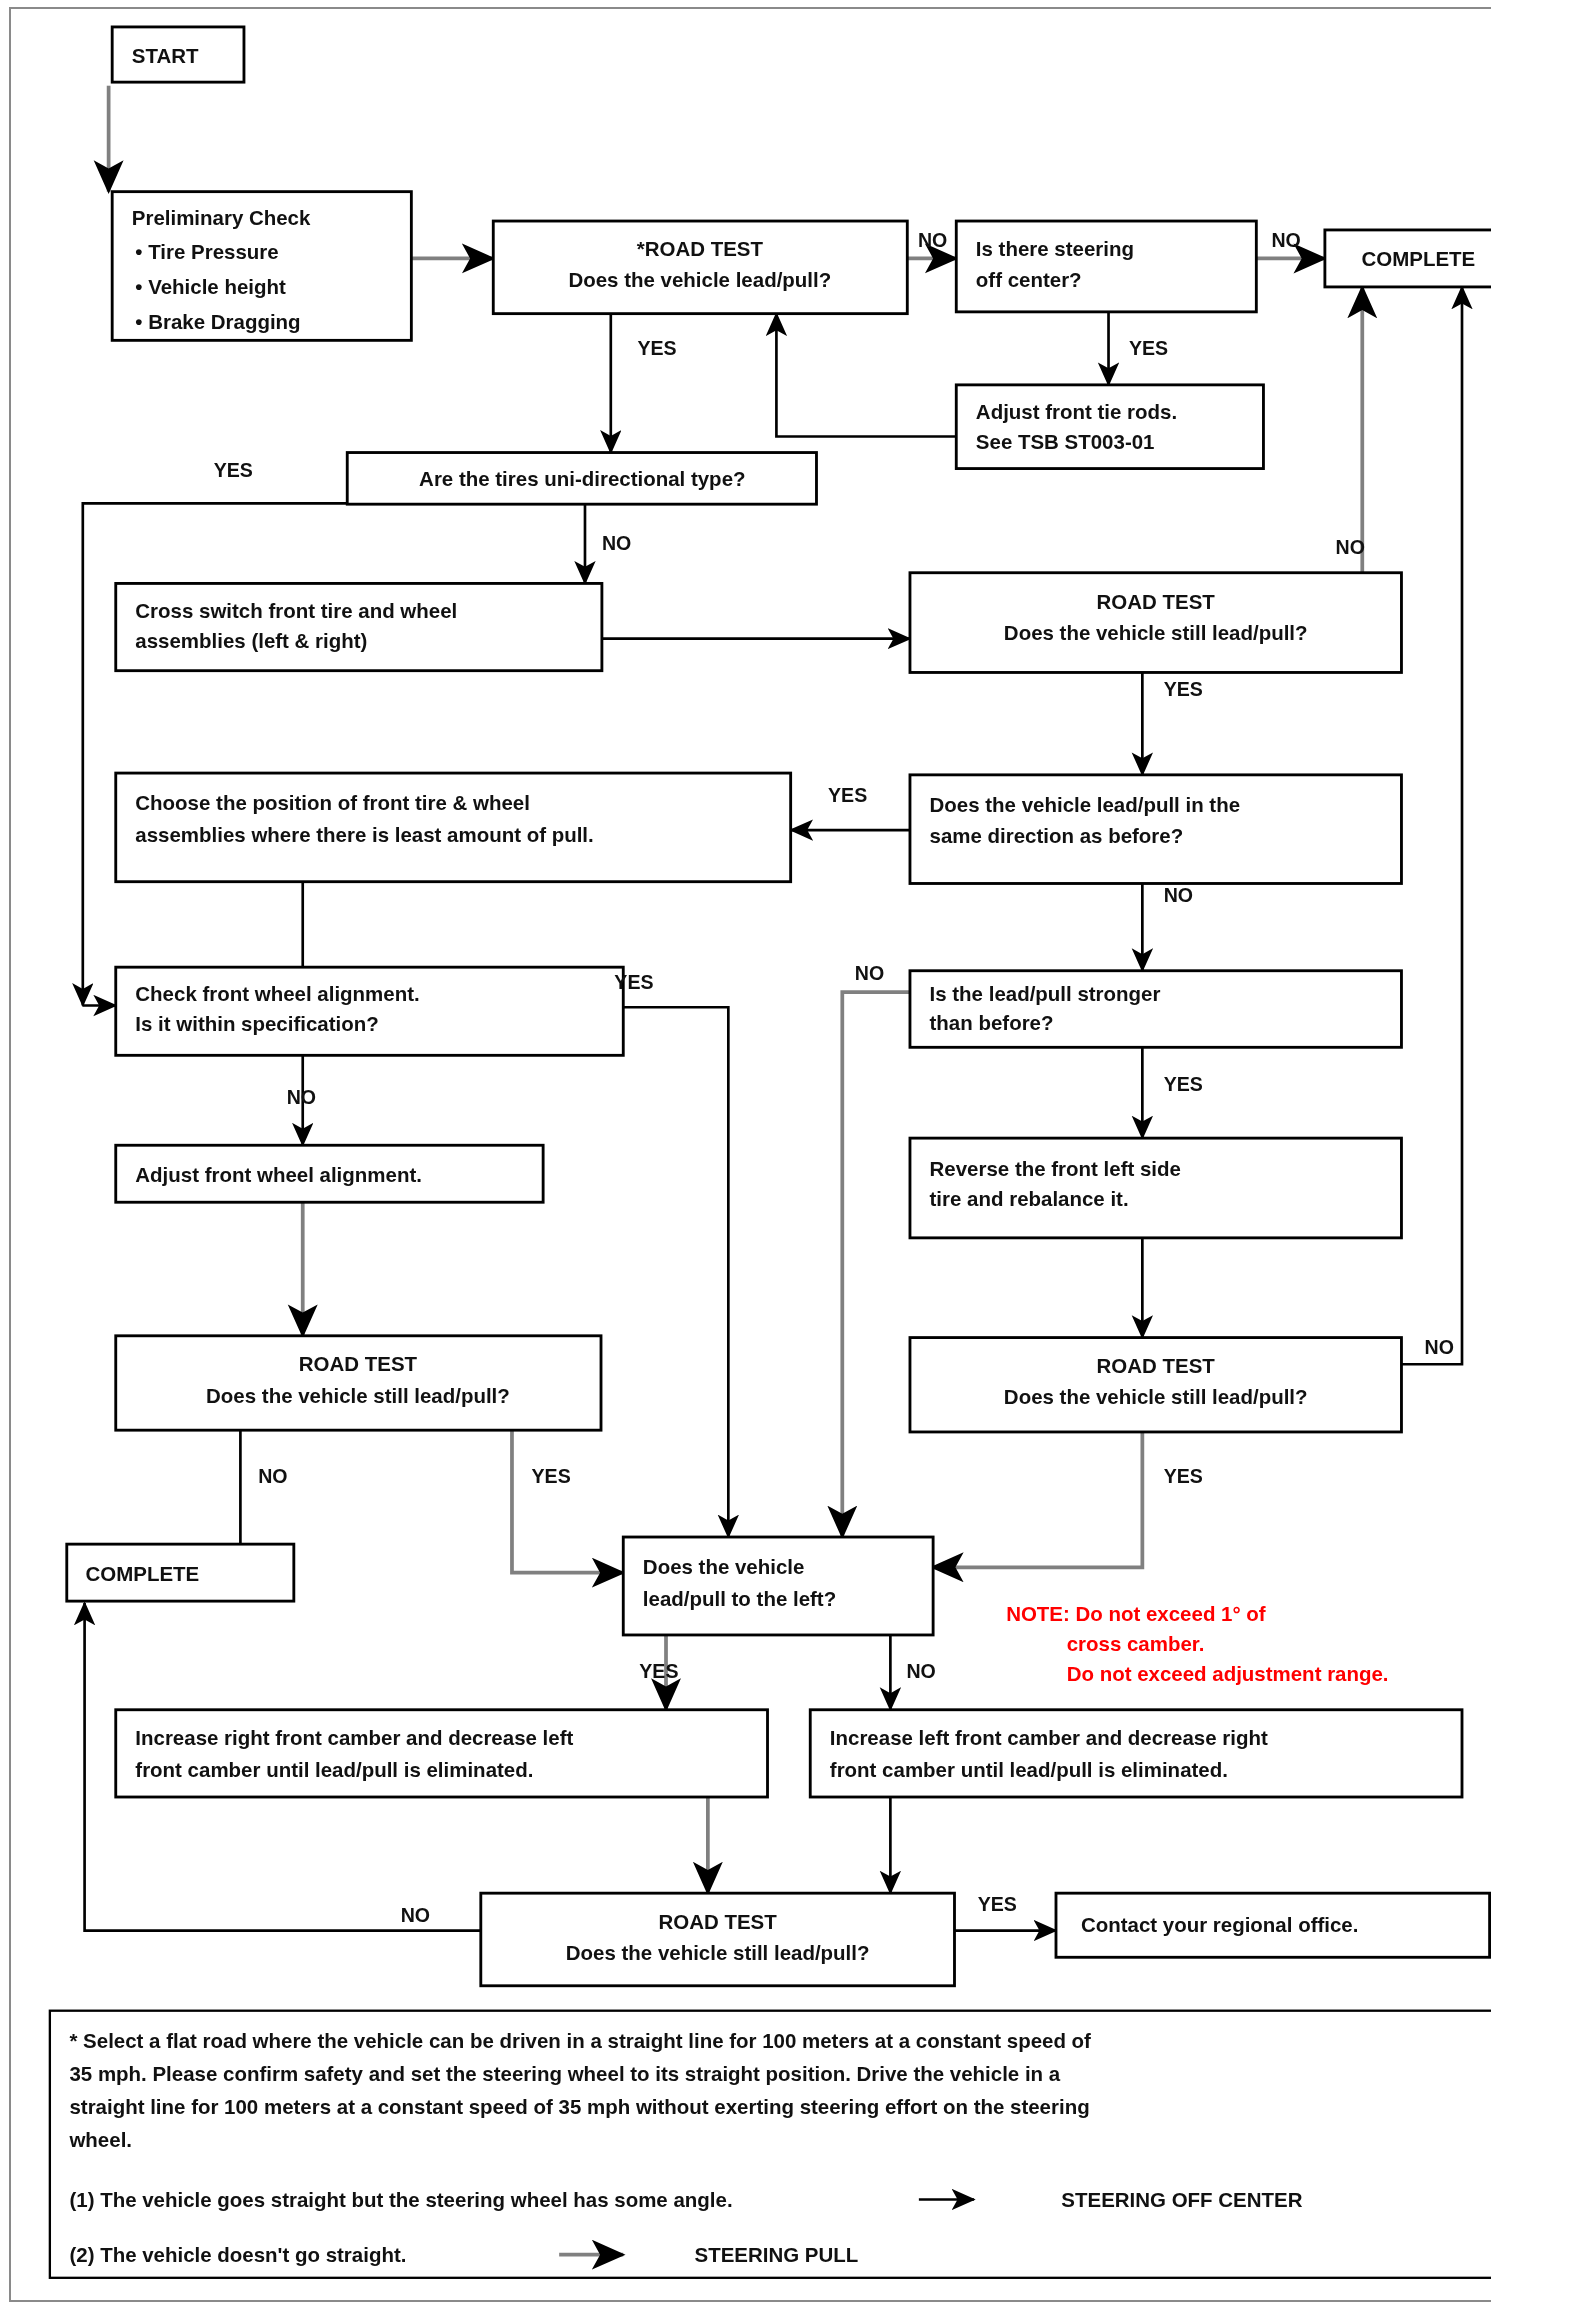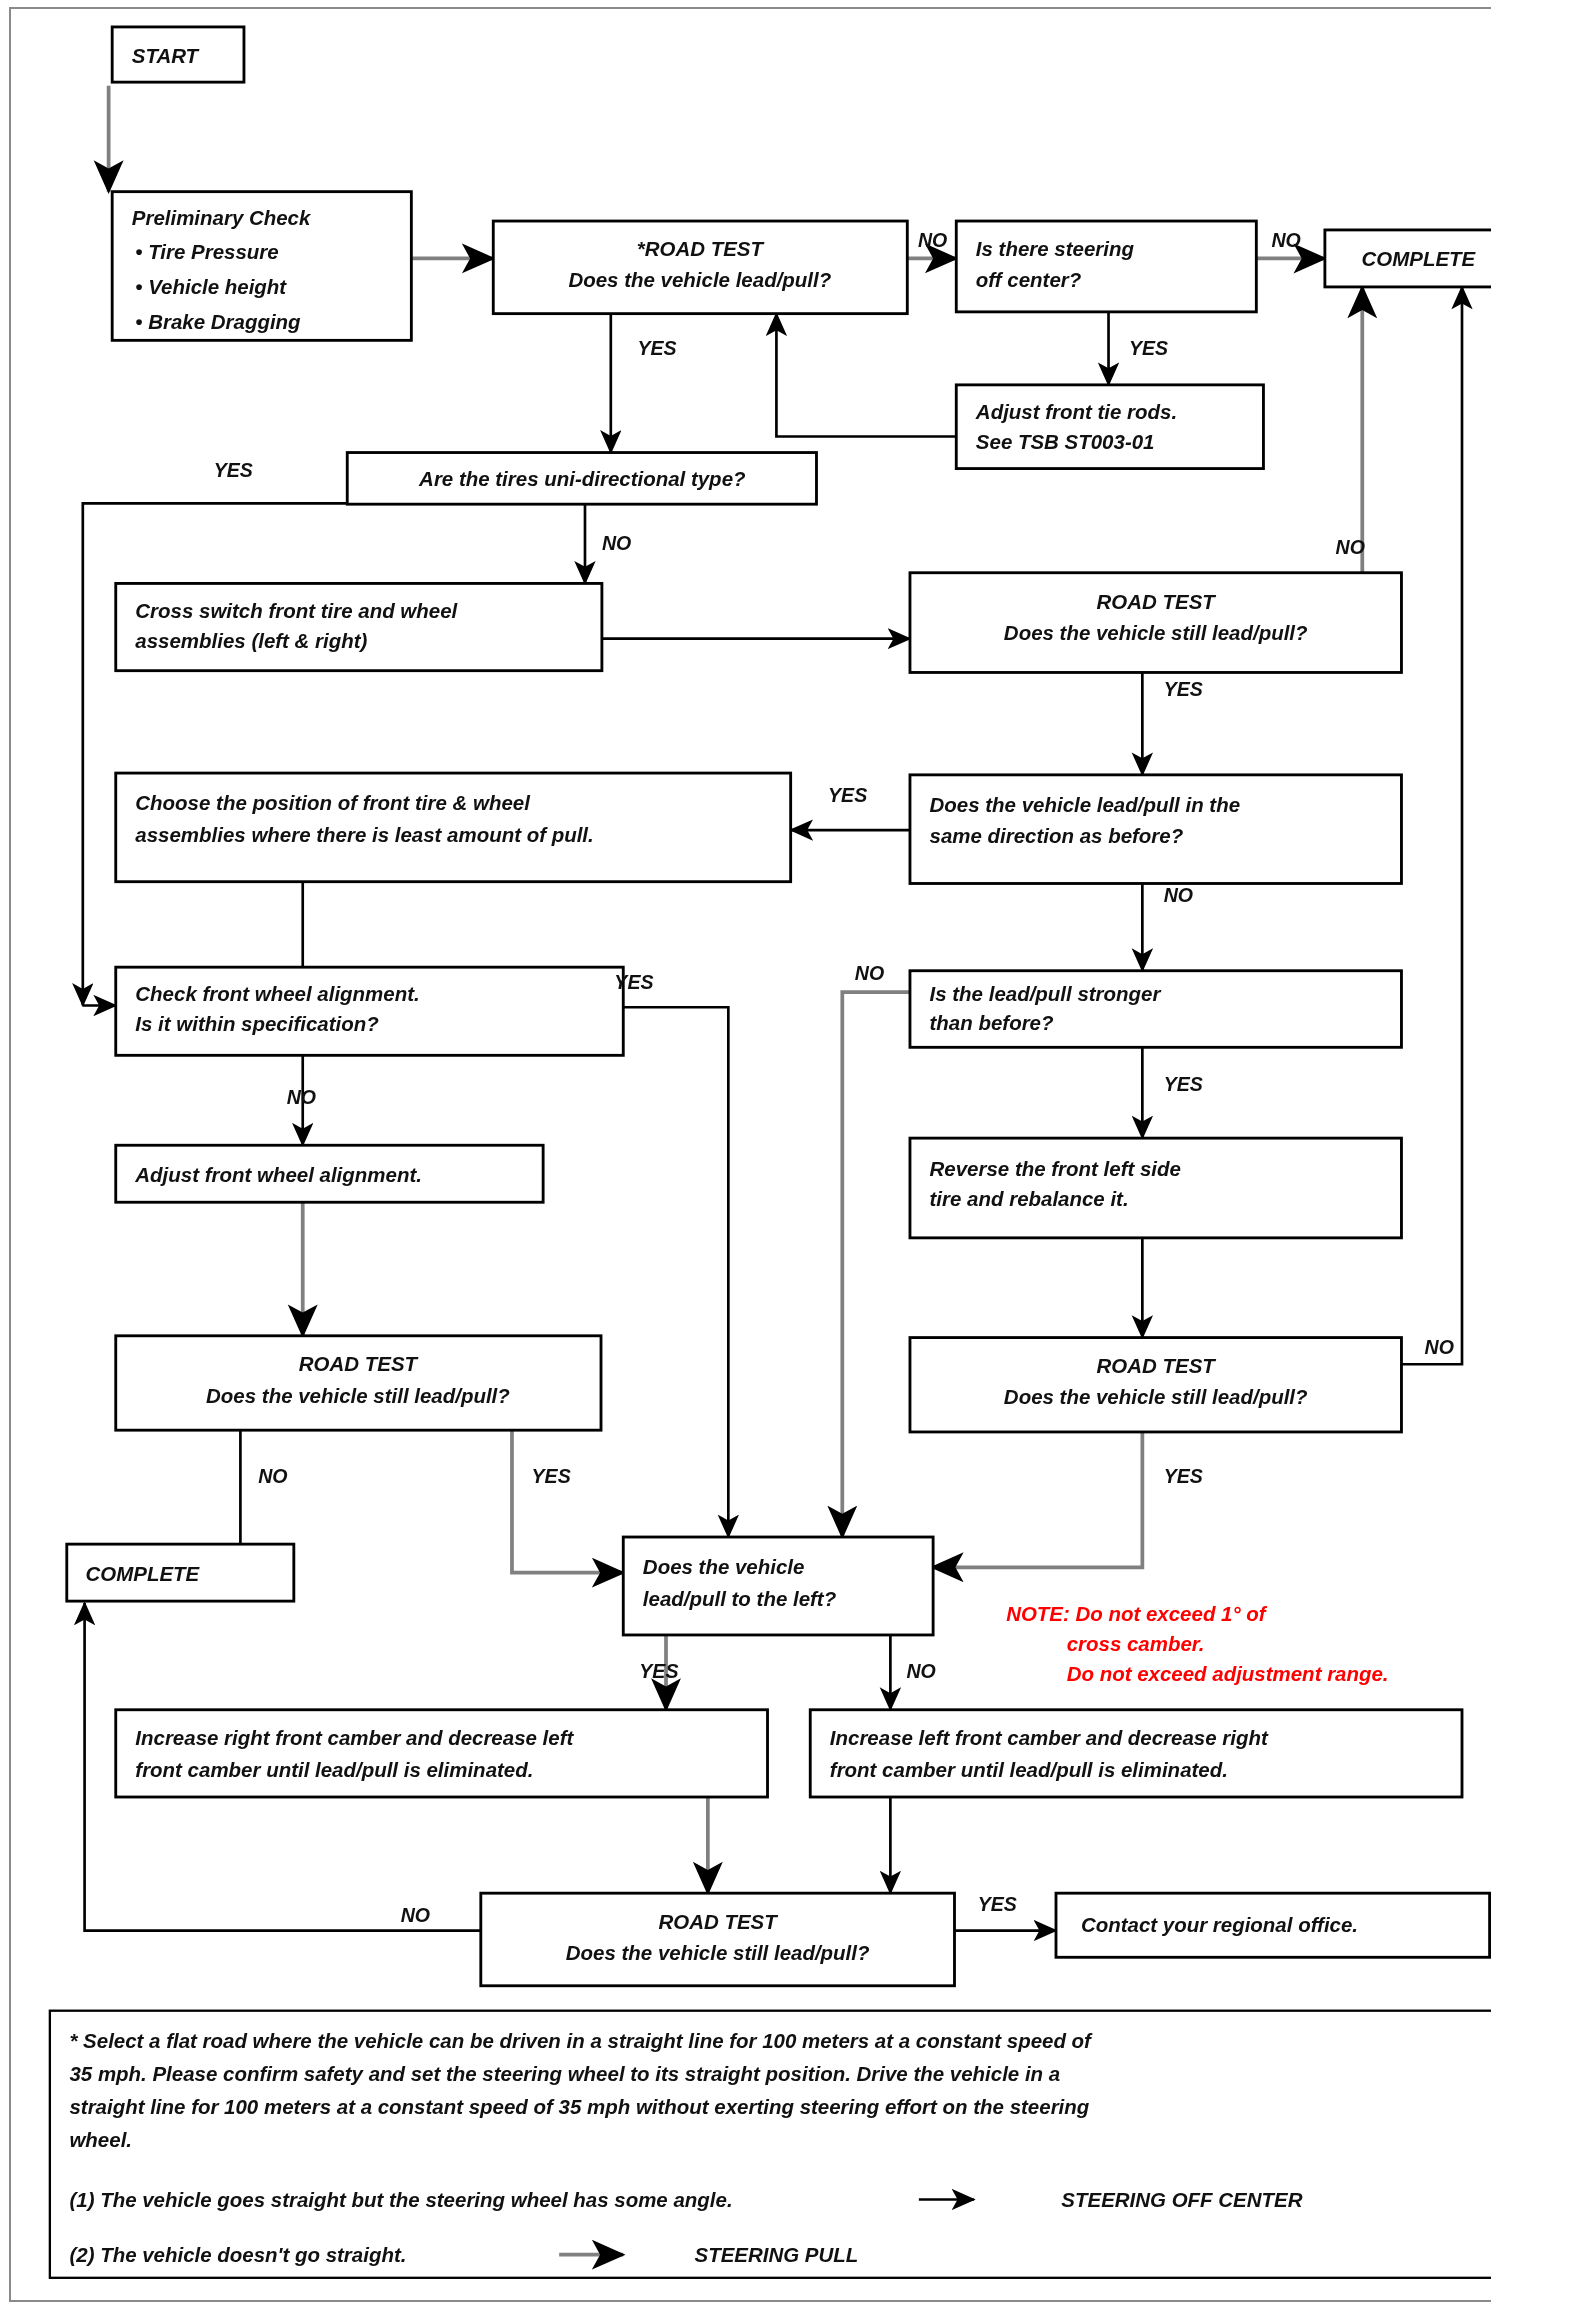--- a/index.html
+++ b/index.html
@@ -8,21 +8,20 @@
     padding: 0;
     background: #ffffff;
     font-family: "Liberation Sans", sans-serif;
   }
   #page {
     position: relative;
     width: 1491px;
     height: 2319px;
     background: #ffffff;
     overflow: hidden;
-    font-style: italic;
   }
   #outer-frame {
     position: absolute;
     left: 9px;
     top: 7.1px;
     width: 1567px;
     height: 2295px;
     border: 2.7px solid #8a8a8a;
     box-sizing: border-box;
     background: #ffffff;

